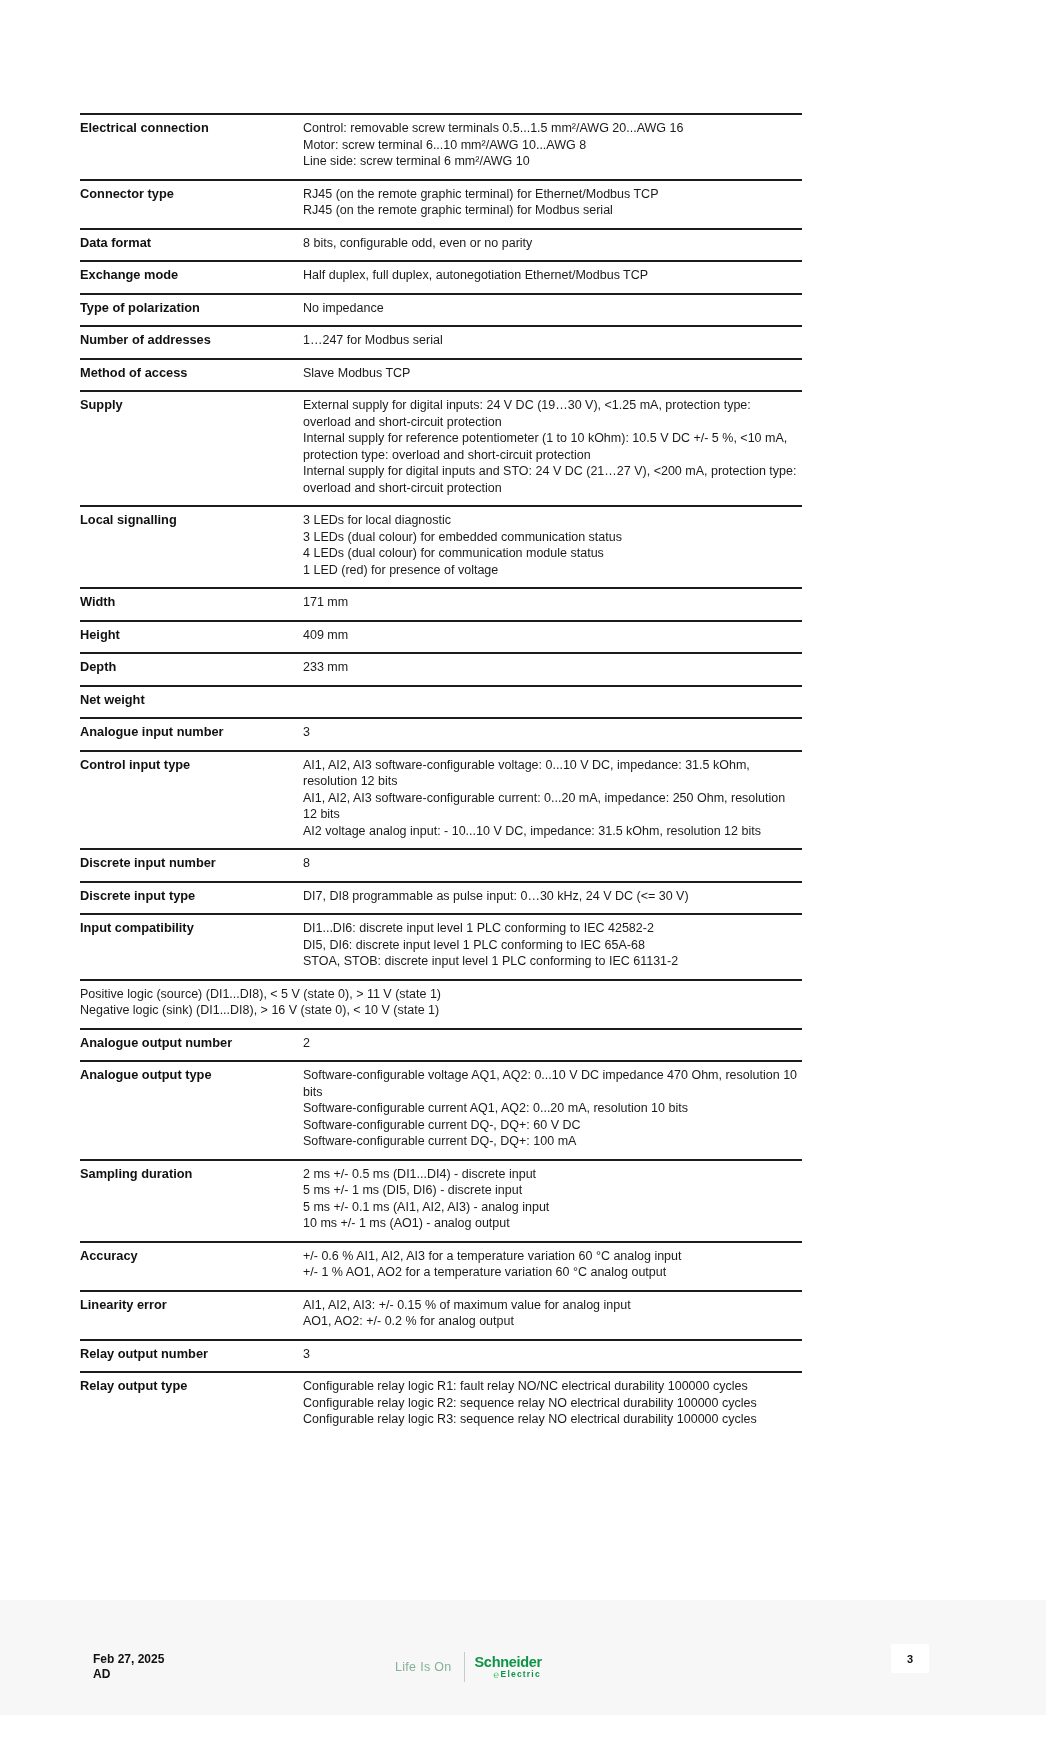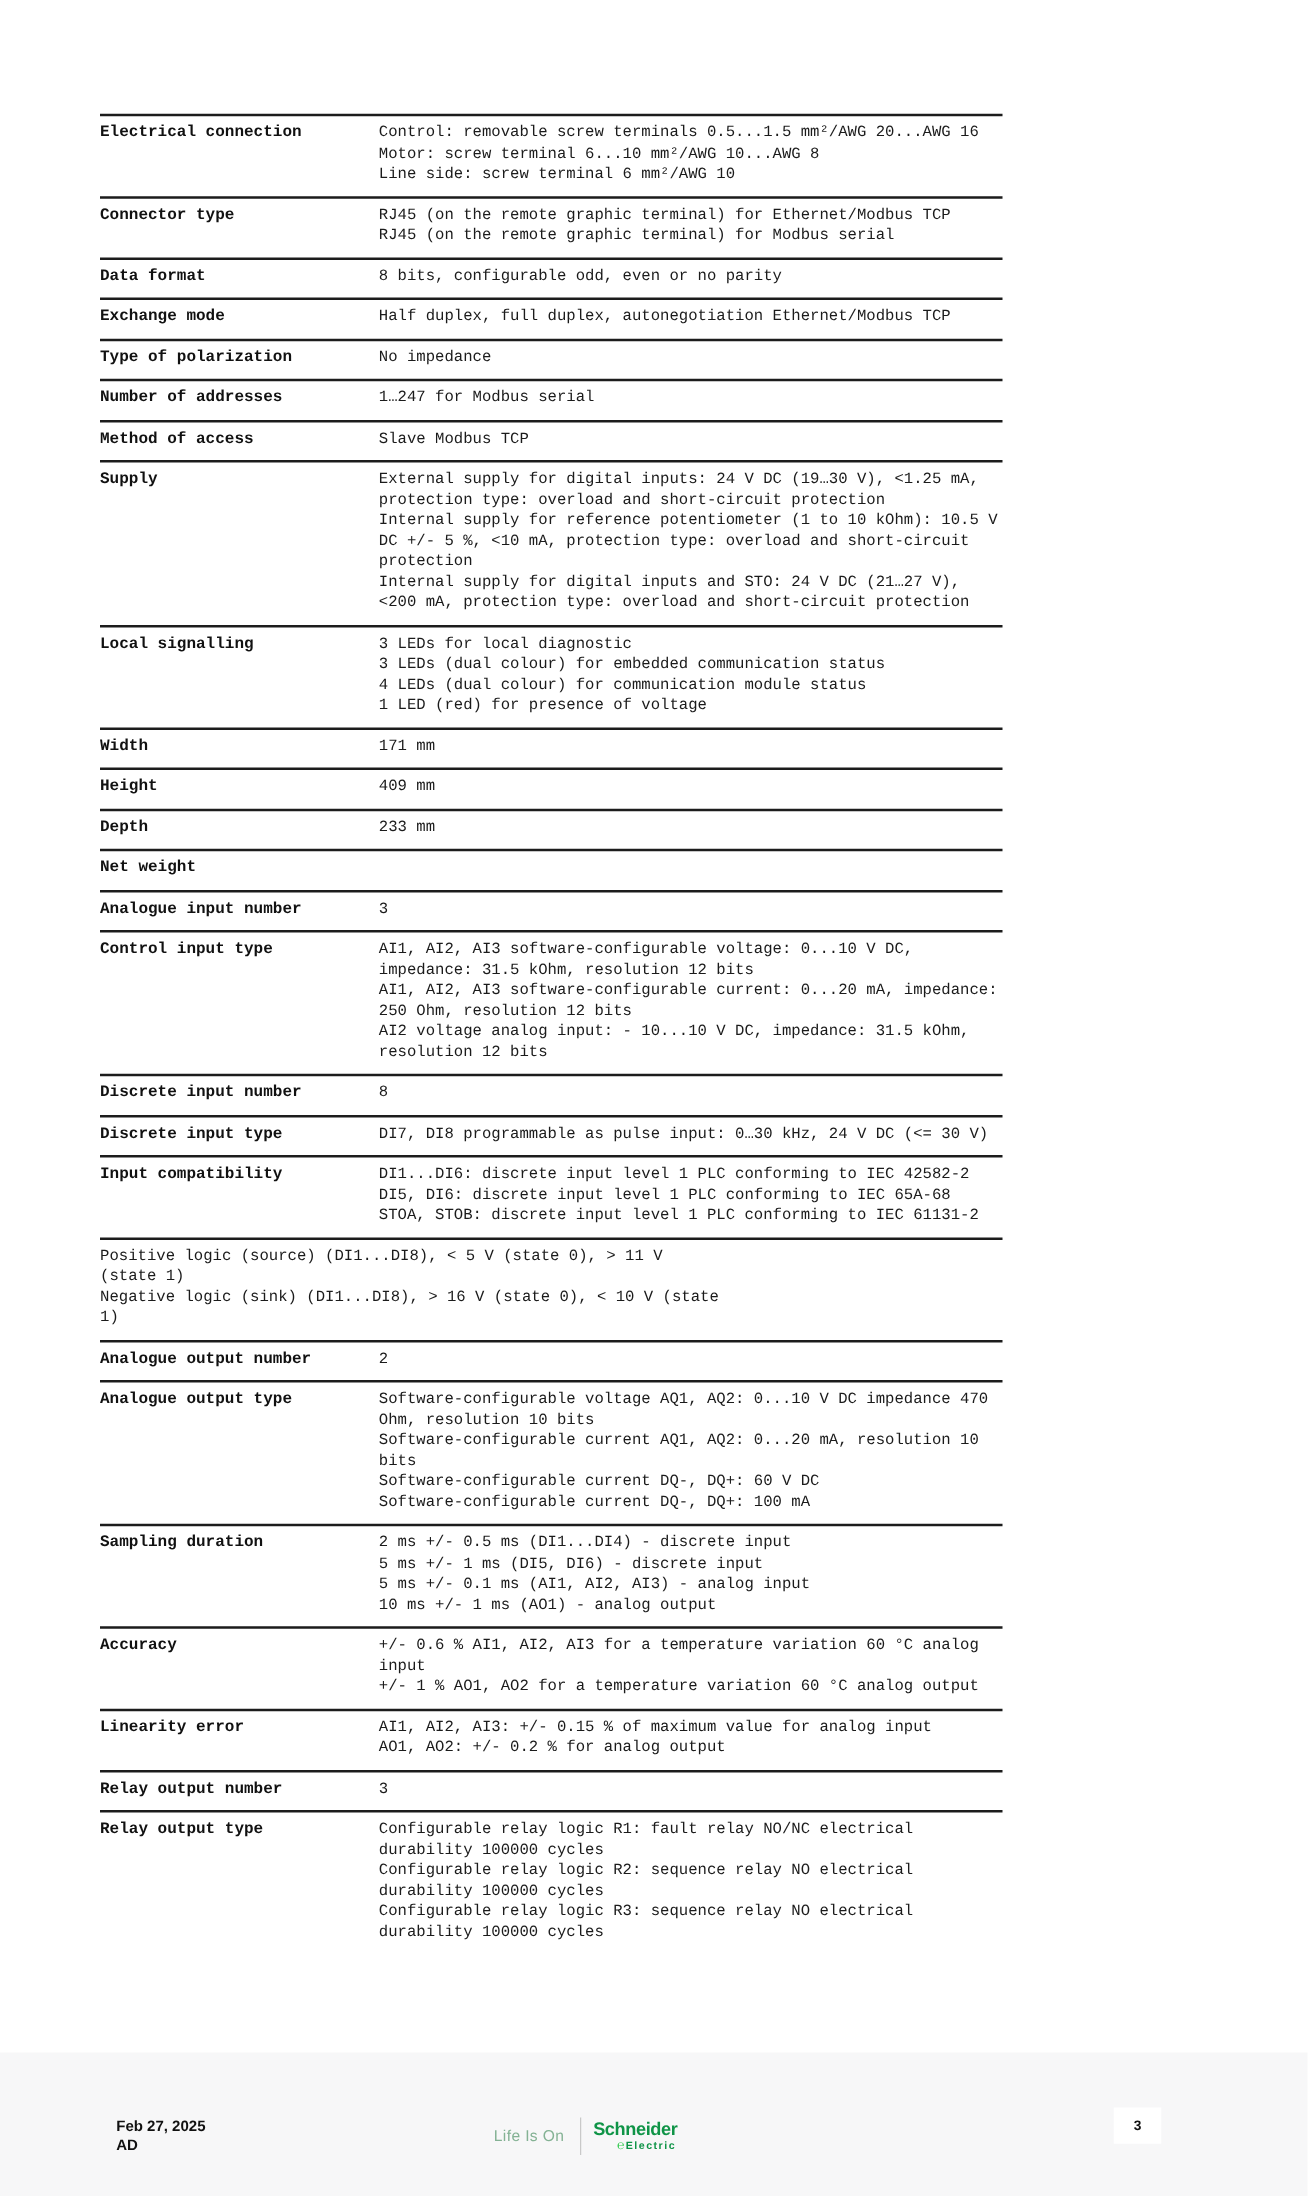--- a/index.html
+++ b/index.html
@@ -13,23 +13,22 @@
     background: #ffffff;
     font-family: "Liberation Sans", "DejaVu Sans", sans-serif;
     color: #1b1b1b;
     overflow: hidden;
   }
 
   
   .spec-table {
     position: absolute;
     left: 80px;
-    top: 91px;
+    top: 113px;
     width: 722px;
-    font-family: Liberation Mono, monospace;
   }
   .spec-row {
     display: flex;
     border-top: 2px solid #1c1c1c;
     padding: 5px 0 9px 0;
   }
   .spec-label {
     width: 223px;
     flex: 0 0 223px;
     font-size: 12.8px;
@@ -45,21 +44,21 @@
     font-size: 12.5px;
     font-weight: 400;
     line-height: 16.5px;
     color: #1b1b1b;
   }
 
   
   .footer-band {
     position: absolute;
     left: 0;
-    top: 1642px;
+    top: 1600px;
     width: 1046px;
     height: 115px;
     background: #f7f7f8;
   }
   .footer-date-block {
     position: absolute;
     left: 93px;
     top: 52px;
     font-size: 12px;
     font-weight: 700;

